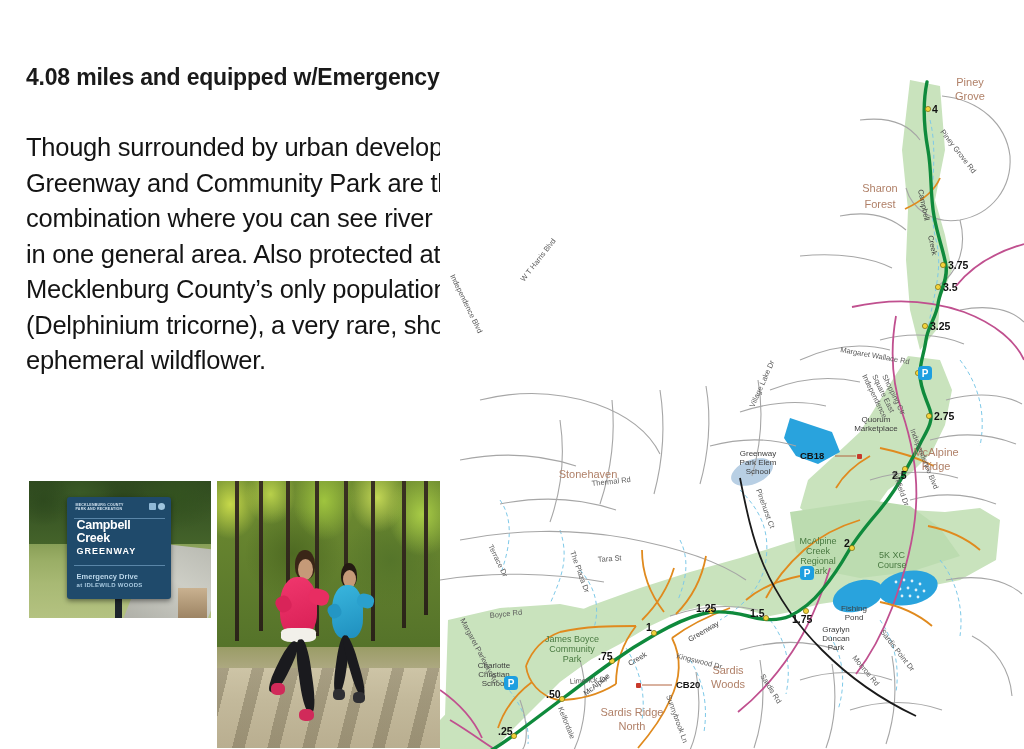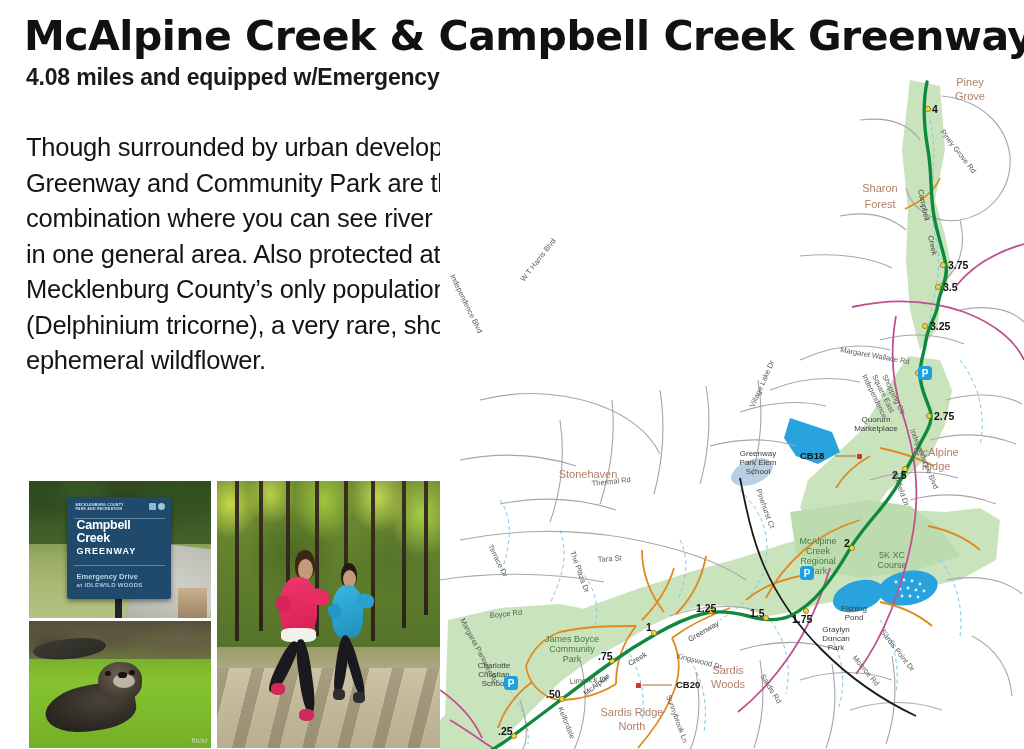--- a/index.html
+++ b/index.html
@@ -139,21 +139,20 @@
   .mlabel-park{fill:#4a7a42;}
   .mlabel-hood{fill:#b08068;}
   .mlabel-road{fill:#5a5a5a;}
   .milemark{font-family:"Liberation Sans",sans-serif;font-weight:700;fill:#111;}
 </style>
 </head>
 <body>
 
 <div class="page">
 
-  <div id="title">McAlpine Creek &amp; Campbell Creek Greenway</div>
 
   <div id="subtitle">4.08 miles and equipped w/Emergency call boxes</div>
 
   <div id="bodycopy">Though surrounded by urban development, McAlpine Creek Greenway and Community Park are the only greenway/park combination where you can see river otter, beaver, and mink all in one general area. Also protected at this greenway is Mecklenburg County’s only population of a native larkspur (Delphinium tricorne), a very rare, showy, purple, spring ephemeral wildflower.</div>
 
   <div class="photo" id="photo-sign">
     <div class="sign-scene">
       <div class="sign-trees"></div>
       <div class="sign-path"></div>
       <div class="sign-kerb"></div>
@@ -175,33 +174,20 @@
         </div>
         <div class="sign-rule" style="top:67%"></div>
         <div class="sign-sub">
           <div>Emergency Drive</div>
           <div class="small">at IDLEWILD WOODS</div>
         </div>
       </div>
     </div>
   </div>
 
-  <div class="photo" id="photo-otter">
-    <div class="otter-scene">
-      <div class="otter-bank"></div>
-      <div class="otter-log"></div>
-      <div class="otter-body"></div>
-      <div class="otter-head"></div>
-      <div class="otter-muzzle"></div>
-      <div class="otter-nose"></div>
-      <div class="otter-eye" style="left:42%;top:39%"></div>
-      <div class="otter-eye" style="left:55%;top:38.5%"></div>
-      <div class="otter-wm">flickr</div>
-    </div>
-  </div>
 
   <div class="photo" id="photo-runners">
     <div class="run-scene">
       <div class="run-canopy"></div>
       <div class="trunk" style="left:8%;height:60%"></div>
       <div class="trunk" style="left:19%;height:56%"></div>
       <div class="trunk" style="left:31%;height:52%"></div>
       <div class="trunk" style="left:44%;height:58%"></div>
       <div class="trunk" style="left:57%;height:54%"></div>
       <div class="trunk" style="left:69%;height:60%"></div>

